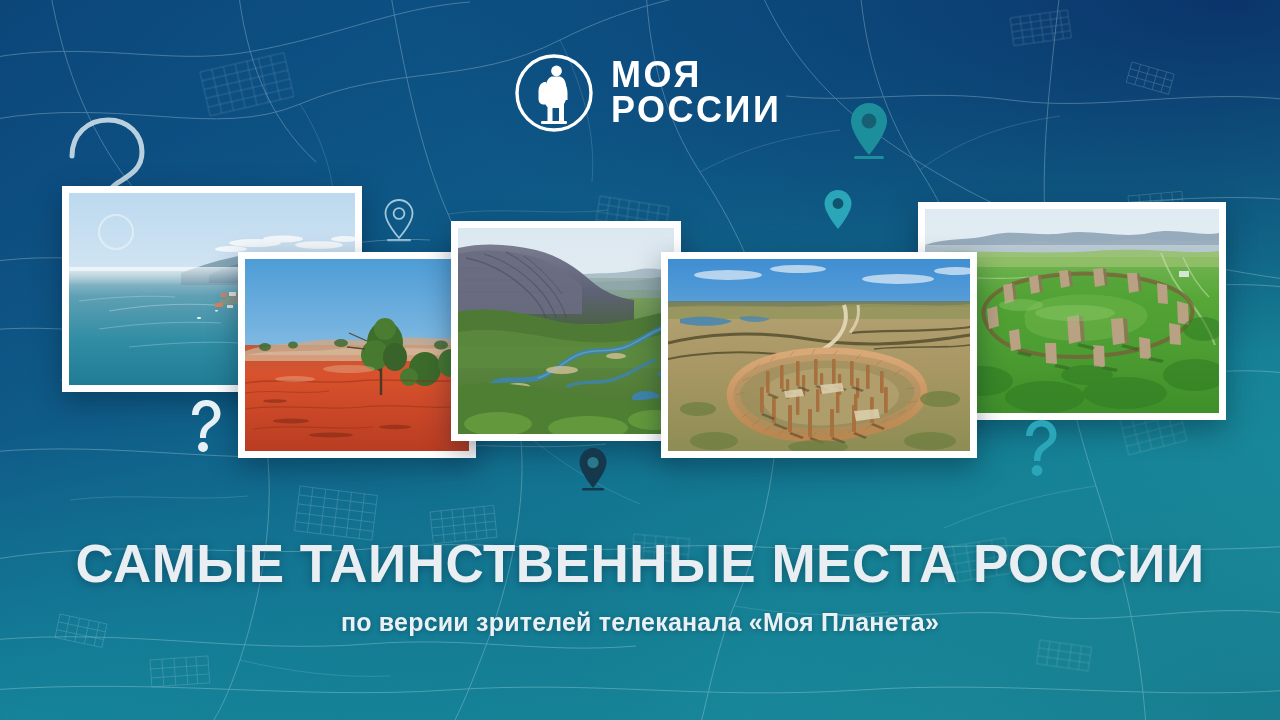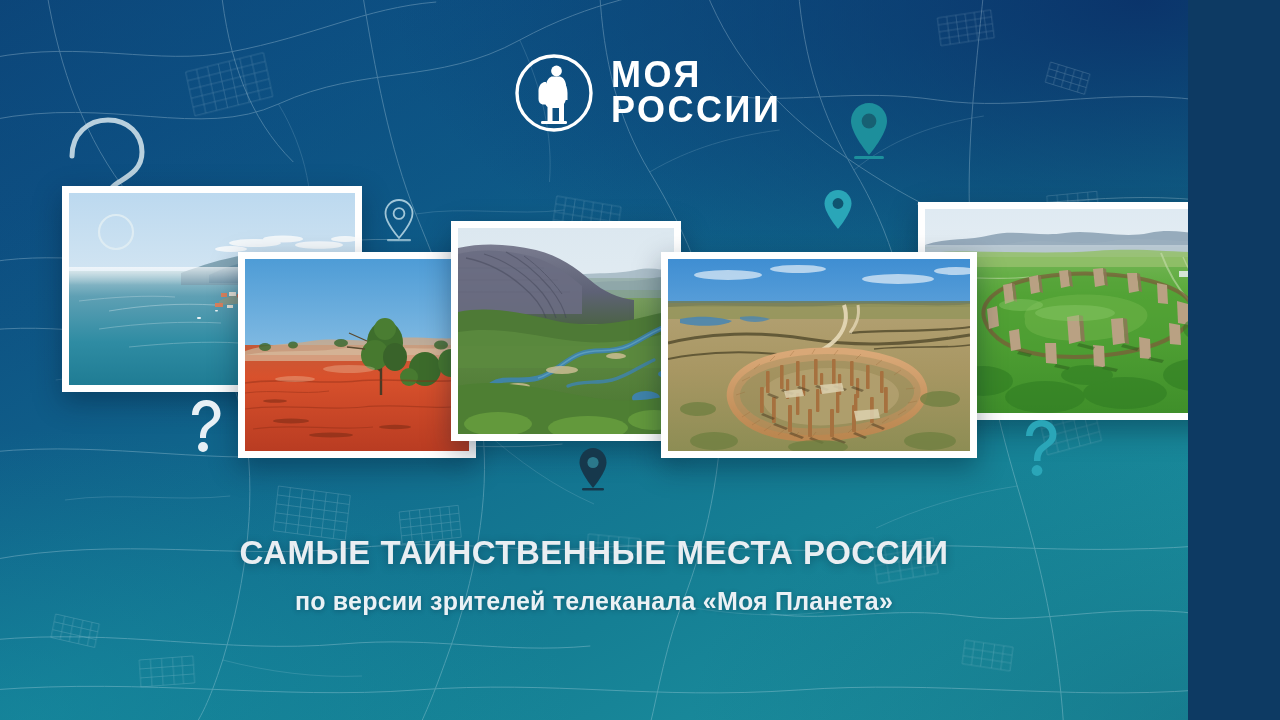--- a/index.html
+++ b/index.html
@@ -6,21 +6,21 @@
   html,body { width:1280px; height:720px; overflow:hidden; }
   body {
     font-family:"Liberation Sans", sans-serif;
     background:#0d3a63;
     position:relative;
   }
 
   
   #stage {
     position:relative;
-    width:1188px;
+    width:1280px;
     height:720px;
     overflow:hidden;
     background:
       radial-gradient(120% 95% at 50% 8%, rgba(12,82,132,0.55) 0%, rgba(12,82,132,0) 62%),
       linear-gradient(152deg,
         #0c4377 0%,
         #0d4d80 16%,
         #0f5c88 33%,
         #12708f 52%,
         #157f94 70%,
@@ -98,21 +98,21 @@
 
   
   #headline {
     position:absolute;
     left:0; right:0; top:536px;
     text-align:center;
     z-index:35;
   }
   #headline .title {
     color:#e9eef2;
-    font-size:33px;
+    font-size:53px;
     font-weight:bold;
     letter-spacing:.5px;
     line-height:1.05;
     text-shadow:0 2px 8px rgba(2,28,50,.35);
     white-space:nowrap;
   }
   #headline .subtitle {
     margin-top:16px;
     color:#eaf1f5;
     font-size:25px;

